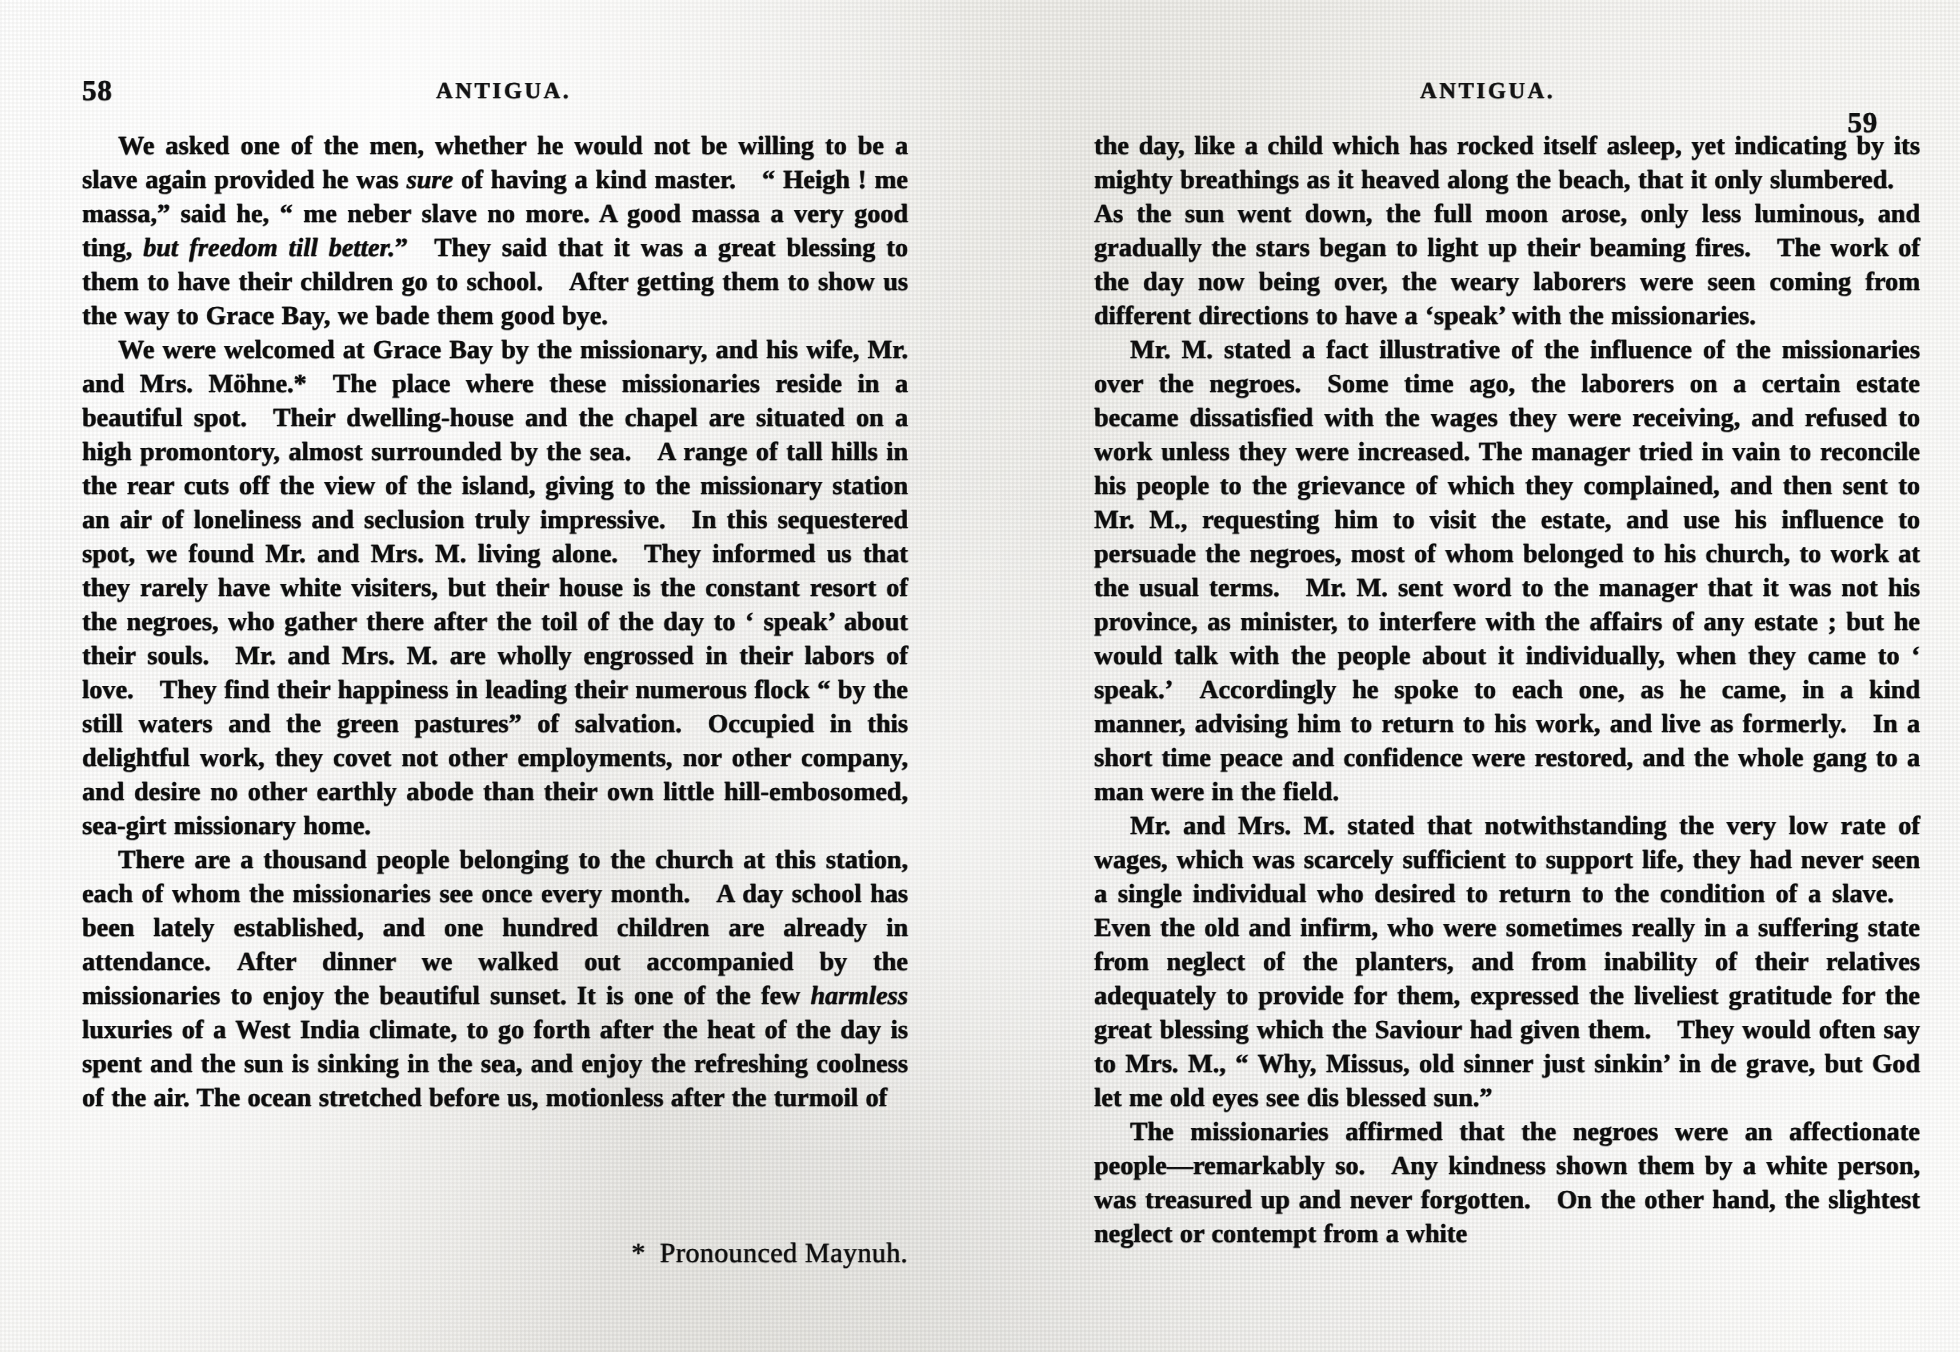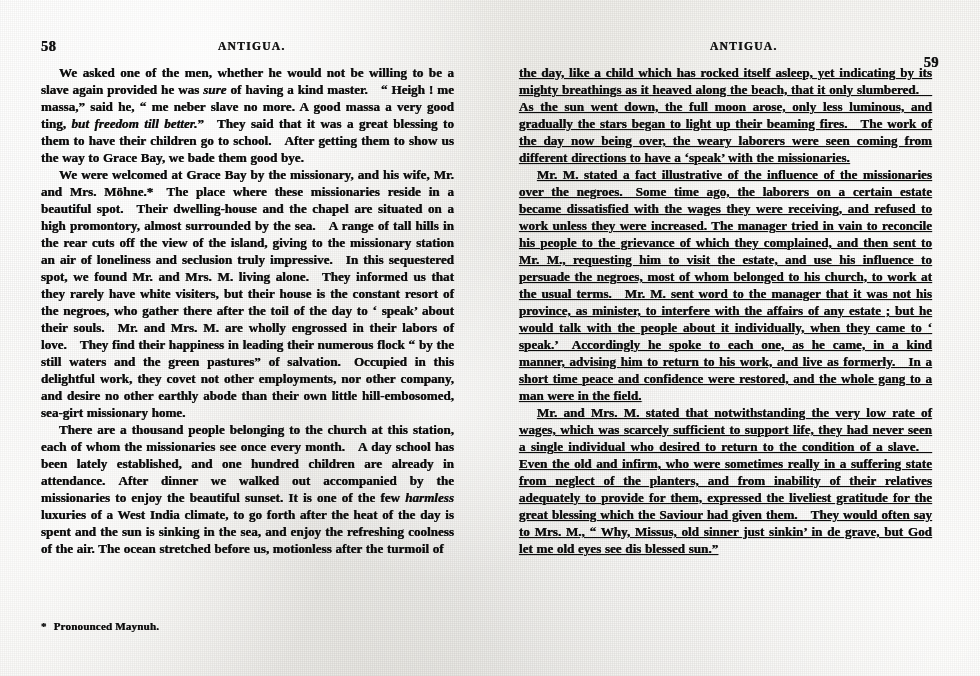--- a/index.html
+++ b/index.html
@@ -83,40 +83,40 @@
     top: 64px;
     width: 413px;
     font-size: 13.1px;
     line-height: 17.0px;
     text-align: justify;
     text-justify: inter-word;
     color: #0d0d0d;
     font-weight: 600;
   }
   .col-left  { left: 41px; }
-  .col-right { left: 519px; text-decoration: underline; }
+  .col-right { left: 547px; }
 
   .column p {
     margin: 0 0 0 0;
     text-indent: 18px;
     word-spacing: 0.4px;
   }
   .column p.noindent { text-indent: 0; }
   .column p:last-child { text-align: justify; }
 
   i, em { font-style: italic; }
 
   .footnote {
     position: absolute;
     left: 41px;
     top: 620px;
     width: 413px;
-    text-align: left;
-    font-size: 11px;
-    font-weight: 700;
+    text-align: right;
+    font-size: 14px;
+    font-weight: 400;
     letter-spacing: 0.2px;
   }
   .fn-star { margin-right: 7px; }
 
   
   .inked {
     text-shadow:
       0.35px 0 0 rgba(20,20,20,0.55),
       -0.3px 0 0 rgba(20,20,20,0.35),
       0 0.35px 0 rgba(20,20,20,0.35);
@@ -139,20 +139,21 @@
     <div class="column col-left inked">
         <p><span>We asked one of the men, whether he would not be willing to be a slave again provided he was </span><i>sure</i><span> of having a kind master. “ Heigh ! me massa,” said he, “ me neber slave no more. A good massa a very good ting, </span><i>but freedom till better.</i><span>” They said that it was a great blessing to them to have their children go to school. After getting them to show us the way to Grace Bay, we bade them good bye.</span></p>
         <p><span>We were welcomed at Grace Bay by the missionary, and his wife, Mr. and Mrs. Möhne.* The place where these missionaries reside in a beautiful spot. Their dwelling-house and the chapel are situated on a high promontory, almost surrounded by the sea. A range of tall hills in the rear cuts off the view of the island, giving to the missionary station an air of loneliness and seclusion truly impressive. In this sequestered spot, we found Mr. and Mrs. M. living alone. They informed us that they rarely have white visiters, but their house is the constant resort of the negroes, who gather there after the toil of the day to ‘ speak’ about their souls. Mr. and Mrs. M. are wholly engrossed in their labors of love. They find their happiness in leading their numerous flock “ by the still waters and the green pastures” of salvation. Occupied in this delightful work, they covet not other employments, nor other company, and desire no other earthly abode than their own little hill-embosomed, sea-girt missionary home.</span></p>
         <p><span>There are a thousand people belonging to the church at this station, each of whom the missionaries see once every month. A day school has been lately established, and one hundred children are already in attendance. After dinner we walked out accompanied by the missionaries to enjoy the beautiful sunset. It is one of the few </span><i>harmless</i><span> luxuries of a West India climate, to go forth after the heat of the day is spent and the sun is sinking in the sea, and enjoy the refreshing coolness of the air. The ocean stretched before us, motionless after the turmoil of</span></p>
       </div>
 
     <div class="column col-right inked">
         <p class="noindent"><span>the day, like a child which has rocked itself asleep, yet indicating by its mighty breathings as it heaved along the beach, that it only slumbered. As the sun went down, the full moon arose, only less luminous, and gradually the stars began to light up their beaming fires. The work of the day now being over, the weary laborers were seen coming from different directions to have a ‘speak’ with the missionaries.</span></p>
         <p><span>Mr. M. stated a fact illustrative of the influence of the missionaries over the negroes. Some time ago, the laborers on a certain estate became dissatisfied with the wages they were receiving, and refused to work unless they were increased. The manager tried in vain to reconcile his people to the grievance of which they complained, and then sent to Mr. M., requesting him to visit the estate, and use his influence to persuade the negroes, most of whom belonged to his church, to work at the usual terms. Mr. M. sent word to the manager that it was not his province, as minister, to interfere with the affairs of any estate ; but he would talk with the people about it individually, when they came to ‘ speak.’ Accordingly he spoke to each one, as he came, in a kind manner, advising him to return to his work, and live as formerly. In a short time peace and confidence were restored, and the whole gang to a man were in the field.</span></p>
         <p><span>Mr. and Mrs. M. stated that notwithstanding the very low rate of wages, which was scarcely sufficient to support life, they had never seen a single individual who desired to return to the condition of a slave. Even the old and infirm, who were sometimes really in a suffering state from neglect of the planters, and from inability of their relatives adequately to provide for them, expressed the liveliest gratitude for the great blessing which the Saviour had given them. They would often say to Mrs. M., “ Why, Missus, old sinner just sinkin’ in de grave, but God let me old eyes see dis blessed sun.”</span></p>
+        <p><span>The missionaries affirmed that the negroes were an affectionate people—remarkably so. Any kindness shown them by a white person, was treasured up and never forgotten. On the other hand, the slightest neglect or contempt from a white</span></p>
       </div>
 
     <div class="footnote inked">
       <span class="fn-star">*</span><span>Pronounced Maynuh.</span>
     </div>
 
   </div>
 </div>
 
 </body></html>

